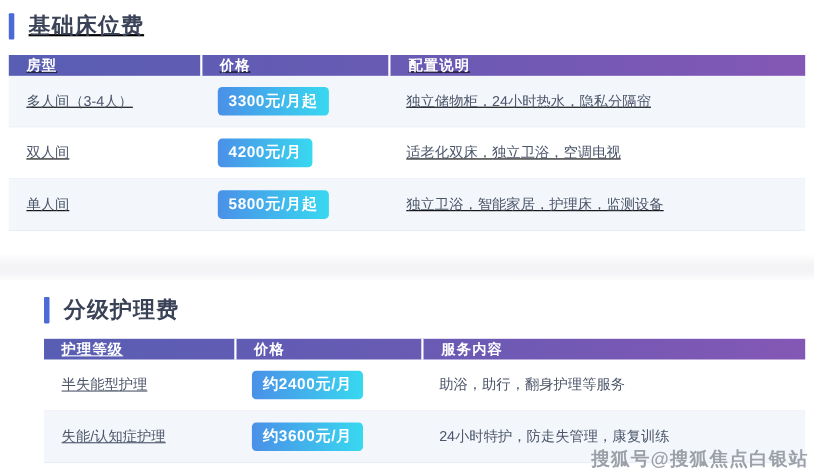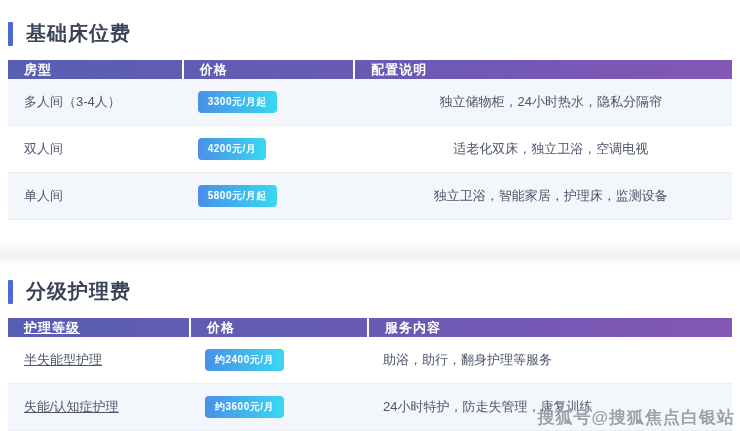--- a/index.html
+++ b/index.html
@@ -2,22 +2,22 @@
 <html><head>
 <meta charset="utf-8">
 <style>
   * { margin:0; padding:0; box-sizing:border-box; }
   html,body { width:740px; height:431px; }
   body {
     overflow:hidden; background:#ffffff; position:relative;
     font-family:"Liberation Sans","DejaVu Sans",sans-serif;
   }
   .section { padding:0 8px; }
-  .section-1 { padding-top:20px; }
-  .section-2 { padding-top:12px; }
+  .section-1 { padding-top:10px;text-decoration:underline; }
+  .section-2 { padding-top:12px;margin-left:32px; }
 
   .sec-title { display:flex; align-items:center; margin-bottom:13px; }
   .title-bar { width:5px; height:24px; background:#4c6ad6; border-radius:1px; margin-right:13px; }
   .title-text { font-size:20px; font-weight:bold; color:#3a4257; letter-spacing:1px; }
 
   .price-table { width:100%; }
   .thead {
     display:flex; height:19px;
     background:linear-gradient(90deg,#585eb3 0%,#6b5ab4 55%,#8457b5 100%);
   }
@@ -25,27 +25,27 @@
     display:flex; align-items:center; padding-left:16px;
     color:#ffffff; font-size:13px; font-weight:bold; letter-spacing:1px;
   }
   .th + .th { border-left:2px solid #ffffff; }
 
   .tr { display:flex; align-items:center; height:47px; border-bottom:1px solid #ebeef4; background:#ffffff; }
   .tr.alt { background:#f3f6fb; }
   .td { padding-left:16px; font-size:13px; color:#4c566a; }
 
   
-  .t1 .c1 { width:24%; }   .t1 .c2 { width:23.7%; } .t1 .c3 { flex:1;text-align:center; }
+  .t1 .c1 { width:24%; }   .t1 .c2 { width:23.7%; } .t1 .c3 { flex:1; }
   .t2 .c1 { width:25%;text-decoration:underline; }   .t2 .c2 { width:24.6%; } .t2 .c3 { flex:1; }
 
   .badge {
     display:inline-block; padding:4px 10px; border-radius:4px;
     background:linear-gradient(90deg,#4a90e8,#38d8f0);
-    color:#ffffff; font-size:10px; font-weight:bold; letter-spacing:0.5px;
+    color:#ffffff; font-size:14px; font-weight:bold; letter-spacing:0.5px;
   }
 
   .divider {
     height:26px; margin-top:20px;
     background:linear-gradient(180deg,#ffffff 0%,#f3f3f6 45%,#f3f3f6 65%,#ffffff 100%);
   }
 
   .watermark {
     position:absolute; right:5px; bottom:2px;
     font-size:17px; font-weight:bold; letter-spacing:1px;

